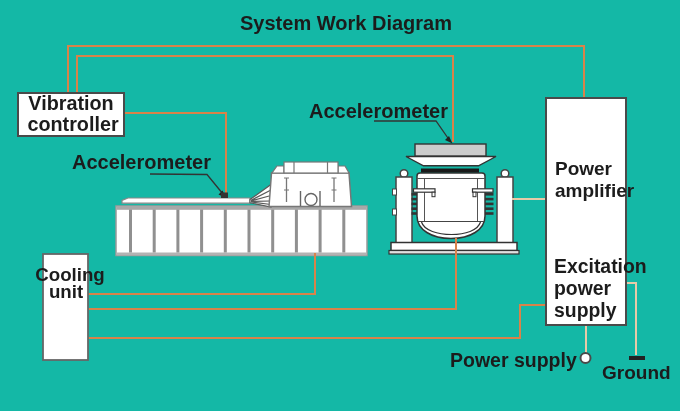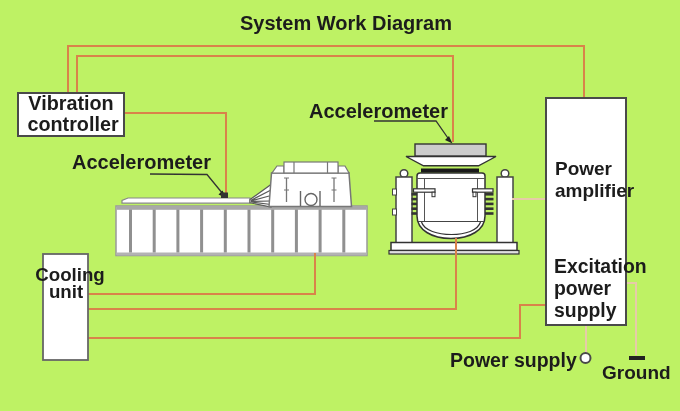--- a/index.html
+++ b/index.html
@@ -1,16 +1,16 @@
 <!DOCTYPE html>
 <html><head>
 <meta charset="utf-8">
 <style>
   html,body{margin:0;padding:0;background:#fff;}
-  #stage{position:relative;width:680px;height:411px;background:#bef264;overflow:hidden;}
+  #stage{position:relative;width:680px;height:411px;background:#14b8a6;overflow:hidden;}
   svg{display:block;}
   text{font-family:"Liberation Sans", sans-serif;font-weight:bold;fill:#1c1c1c;}
 </style>
 </head>
 <body>
 <div id="stage">
 <svg width="680" height="411" viewBox="0 0 680 411">
 
   <g id="m1">
     <rect x="116" y="206" width="251" height="49.5" fill="#ffffff" stroke="#999" stroke-width="1.5"></rect>

